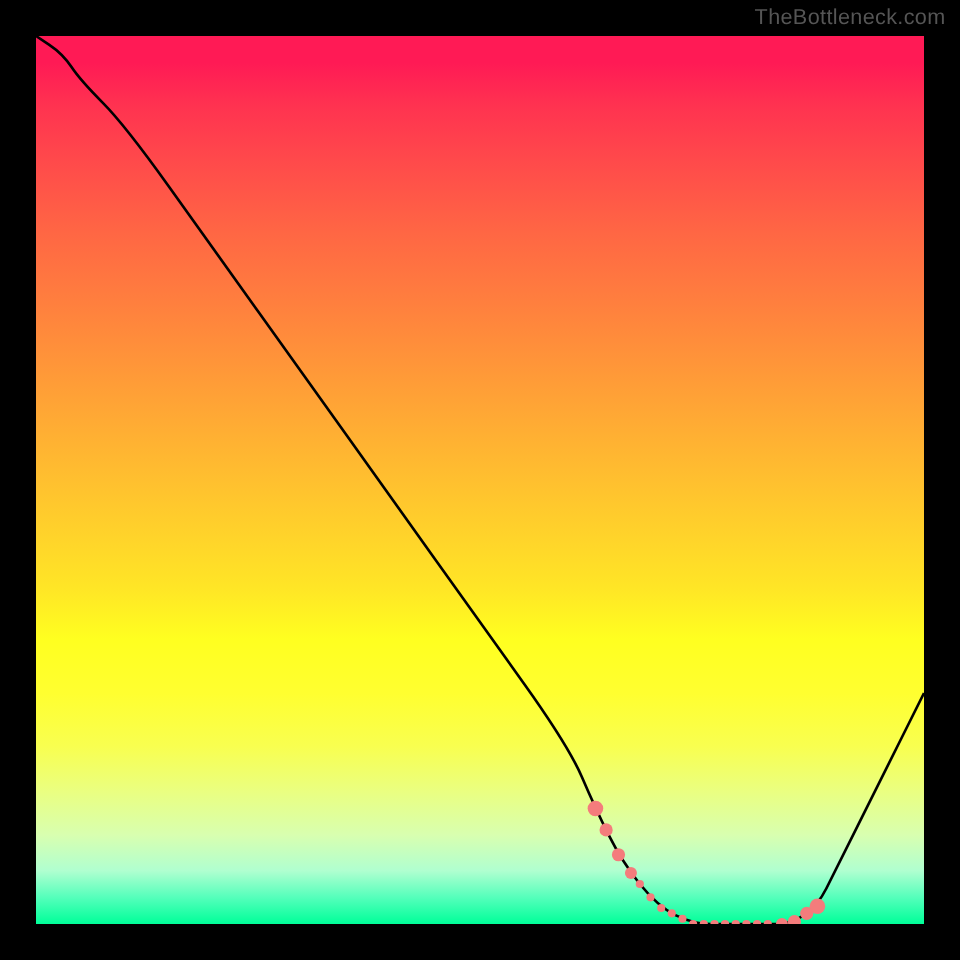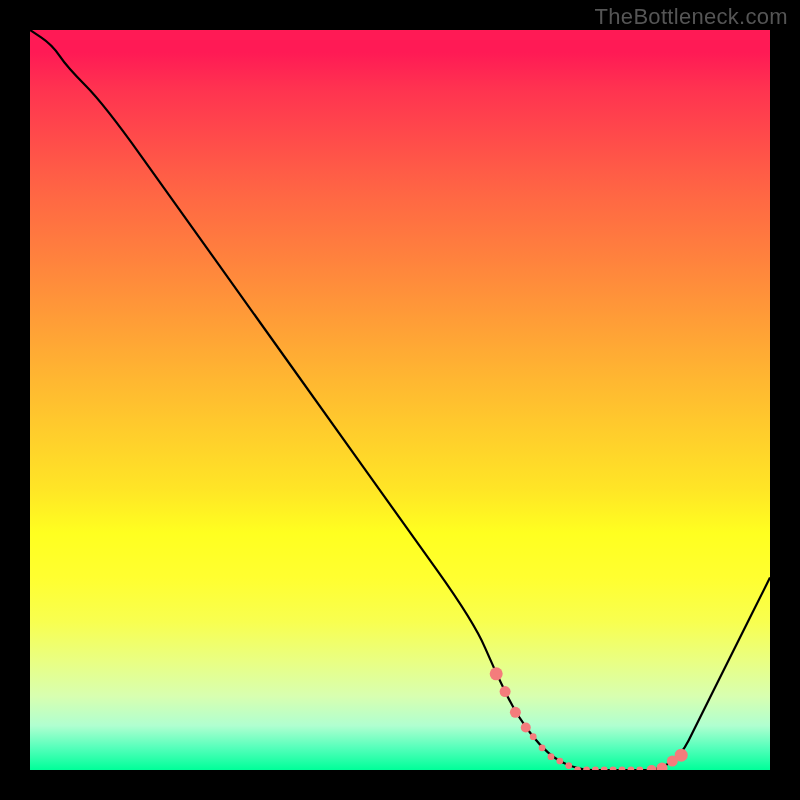--- a/index.html
+++ b/index.html
@@ -9,21 +9,21 @@
     background: #000;
     position: relative;
     font-family: Arial, sans-serif;
     overflow: hidden;
   }
   .watermark {
     position: absolute;
     top: 4px;
     right: 12px;
     color: #555;
-    font-size: 22px;
+    font-size: 18px;
     font-weight: 500;
     letter-spacing: 0.3px;
     z-index: 10;
   }
   .plot-area {
     position: absolute;
     left: 30px;
     top: 30px;
     width: 740px;
     height: 740px;

